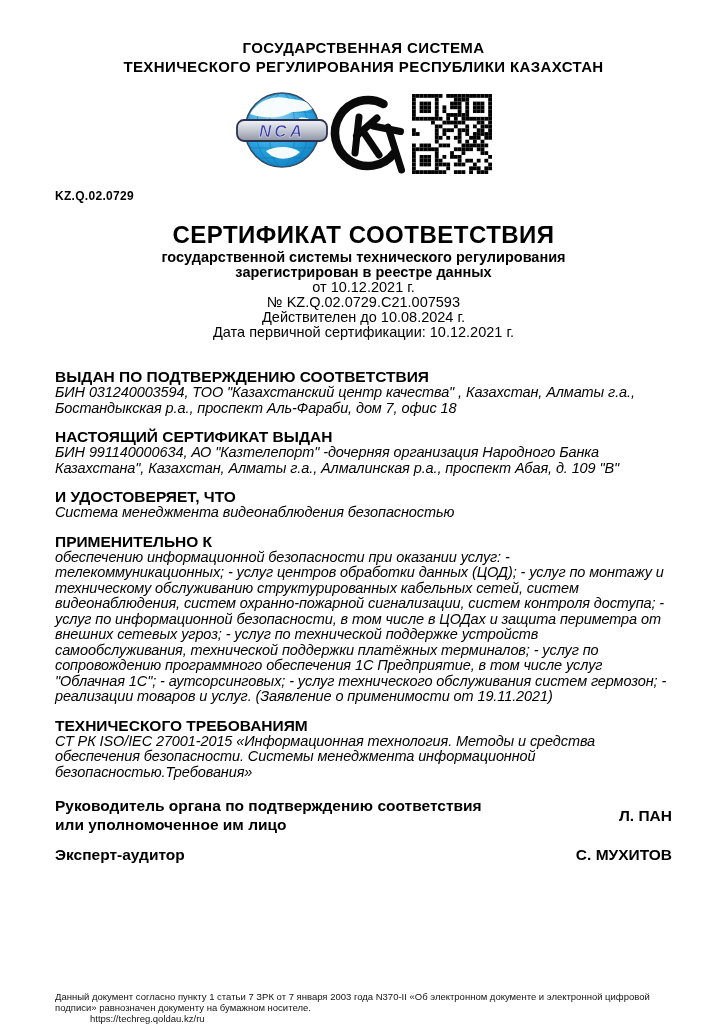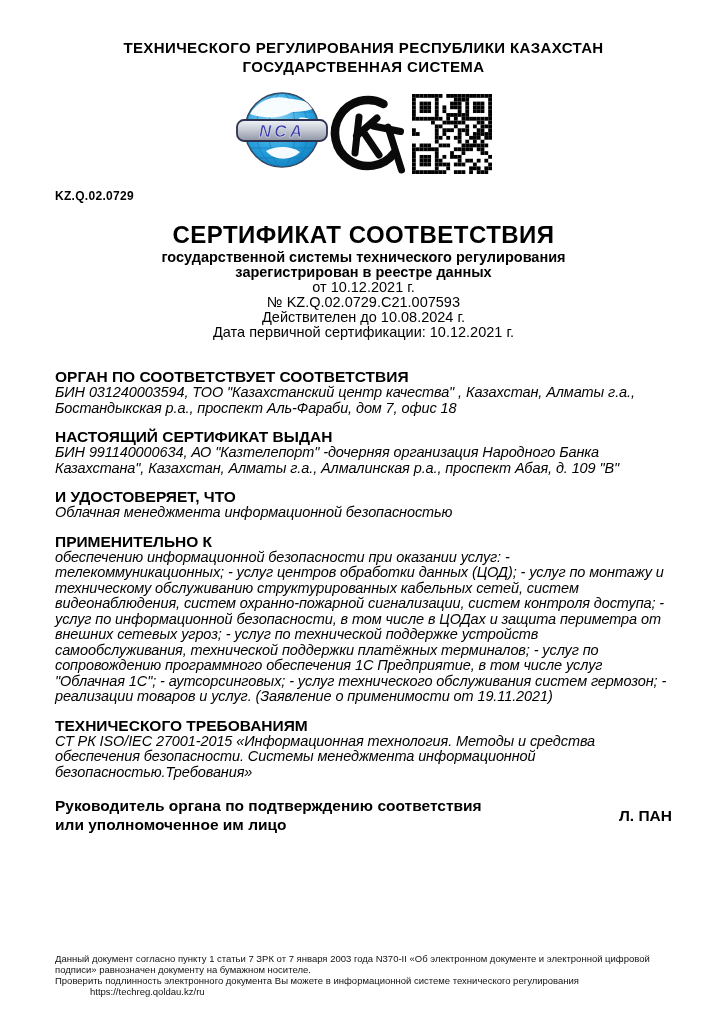--- a/index.html
+++ b/index.html
@@ -17,32 +17,32 @@
   .title-info{font-size:14.5px;line-height:15px;}
   .sections{margin-top:28px;}
   .section{margin-bottom:12px;}
   .section-heading{font-weight:bold;font-size:15.5px;line-height:17px;}
   .section-body{font-style:italic;font-size:14.5px;line-height:15.5px;letter-spacing:-0.1px;}
   .signatures{margin-top:16px;}
   .sig-row{display:flex;justify-content:space-between;align-items:center;
     font-weight:bold;font-size:15.5px;line-height:19px;margin-bottom:11px;}
   .sig-role{max-width:430px;}
   .sig-name{white-space:nowrap;}
-  .page-footer{position:absolute;left:55px;right:52px;top:953px;font-size:9.5px;line-height:11px;color:#111;}
+  .page-footer{position:absolute;left:55px;right:52px;top:991px;font-size:9.5px;line-height:11px;color:#111;}
   .page-footer a{color:#111;text-decoration:none;margin-left:35px;}
   svg{display:block;}
 </style>
 </head>
 <body>
 
 <div class="page">
 
   <div class="doc-header">
+    <div>ГОСУДАРСТВЕННАЯ СИСТЕМА</div>
     <div>ТЕХНИЧЕСКОГО РЕГУЛИРОВАНИЯ РЕСПУБЛИКИ КАЗАХСТАН</div>
-    <div>ГОСУДАРСТВЕННАЯ СИСТЕМА</div>
   </div>
 
   <div class="logo-row">
 
     <span>
       <svg width="92" height="88" viewBox="0 0 92 88">
         <defs>
           <radialGradient id="gblue" cx="40%" cy="32%" r="75%">
             <stop offset="0%" stop-color="#8ed4f2"></stop>
             <stop offset="60%" stop-color="#29a3e0"></stop>
@@ -349,47 +349,50 @@
     <div class="title-sub">государственной системы технического регулирования</div>
     <div class="title-sub">зарегистрирован в реестре данных</div>
     <div class="title-info">от 10.12.2021 г.</div>
     <div class="title-info">№ KZ.Q.02.0729.C21.007593</div>
     <div class="title-info">Действителен до 10.08.2024 г.</div>
     <div class="title-info">Дата первичной сертификации: 10.12.2021 г.</div>
   </div>
 
   <div class="sections">
     <div class="section">
-      <div class="section-heading">ОРГАН ПО СООТВЕТСТВУЕТ СООТВЕТСТВИЯ</div>
+      <div class="section-heading">ВЫДАН ПО ПОДТВЕРЖДЕНИЮ СООТВЕТСТВИЯ</div>
       <div class="section-body">БИН 031240003594, ТОО "Казахстанский центр качества" , Казахстан, Алматы г.а., Бостандыкская р.а., проспект Аль-Фараби, дом 7, офис 18</div>
     </div>
     <div class="section">
       <div class="section-heading">НАСТОЯЩИЙ СЕРТИФИКАТ ВЫДАН</div>
       <div class="section-body">БИН 991140000634, АО "Казтелепорт" -дочерняя организация Народного Банка Казахстана", Казахстан, Алматы г.а., Алмалинская р.а., проспект Абая, д. 109 "В"</div>
     </div>
     <div class="section">
       <div class="section-heading">И УДОСТОВЕРЯЕТ, ЧТО</div>
-      <div class="section-body">Облачная менеджмента информационной безопасностью</div>
+      <div class="section-body">Система менеджмента видеонаблюдения безопасностью</div>
     </div>
     <div class="section">
       <div class="section-heading">ПРИМЕНИТЕЛЬНО К</div>
       <div class="section-body">обеспечению информационной безопасности при оказании услуг: - телекоммуникационных; - услуг центров обработки данных (ЦОД); - услуг по монтажу и техническому обслуживанию структурированных кабельных сетей, систем видеонаблюдения, систем охранно-пожарной сигнализации, систем контроля доступа; - услуг по информационной безопасности, в том числе в ЦОДах и защита периметра от внешних сетевых угроз; - услуг по технической поддержке устройств самообслуживания, технической поддержки платёжных терминалов; - услуг по сопровождению программного обеспечения 1С Предприятие, в том числе услуг "Облачная 1С"; - аутсорсинговых; - услуг технического обслуживания систем гермозон; - реализации товаров и услуг. (Заявление о применимости от 19.11.2021)</div>
     </div>
     <div class="section">
       <div class="section-heading">ТЕХНИЧЕСКОГО ТРЕБОВАНИЯМ</div>
       <div class="section-body">СТ РК ISO/IEC 27001-2015 «Информационная технология. Методы и средства обеспечения безопасности. Системы менеджмента информационной безопасностью.Требования»</div>
     </div>
   </div>
 
   <div class="signatures">
     <div class="sig-row">
       <div class="sig-role">Руководитель органа по подтверждению соответствия или уполномоченное им лицо</div>
       <div class="sig-name">Л. ПАН</div>
     </div>
+    <div class="sig-row">
+      <div class="sig-role">Эксперт-аудитор</div>
+      <div class="sig-name">С. МУХИТОВ</div>
+    </div>
   </div>
 
   <div class="page-footer">
     <div>Данный документ согласно пункту 1 статьи 7 ЗРК от 7 января 2003 года N370-II «Об электронном документе и электронной цифровой подписи» равнозначен документу на бумажном носителе.</div>
-    <div>Проверить подлинность электронного документа Вы можете в информационной системе технического регулирования</div>
     <div><a href="#">https://techreg.qoldau.kz/ru</a></div>
   </div>
 
 </div>
 
 </body></html>

